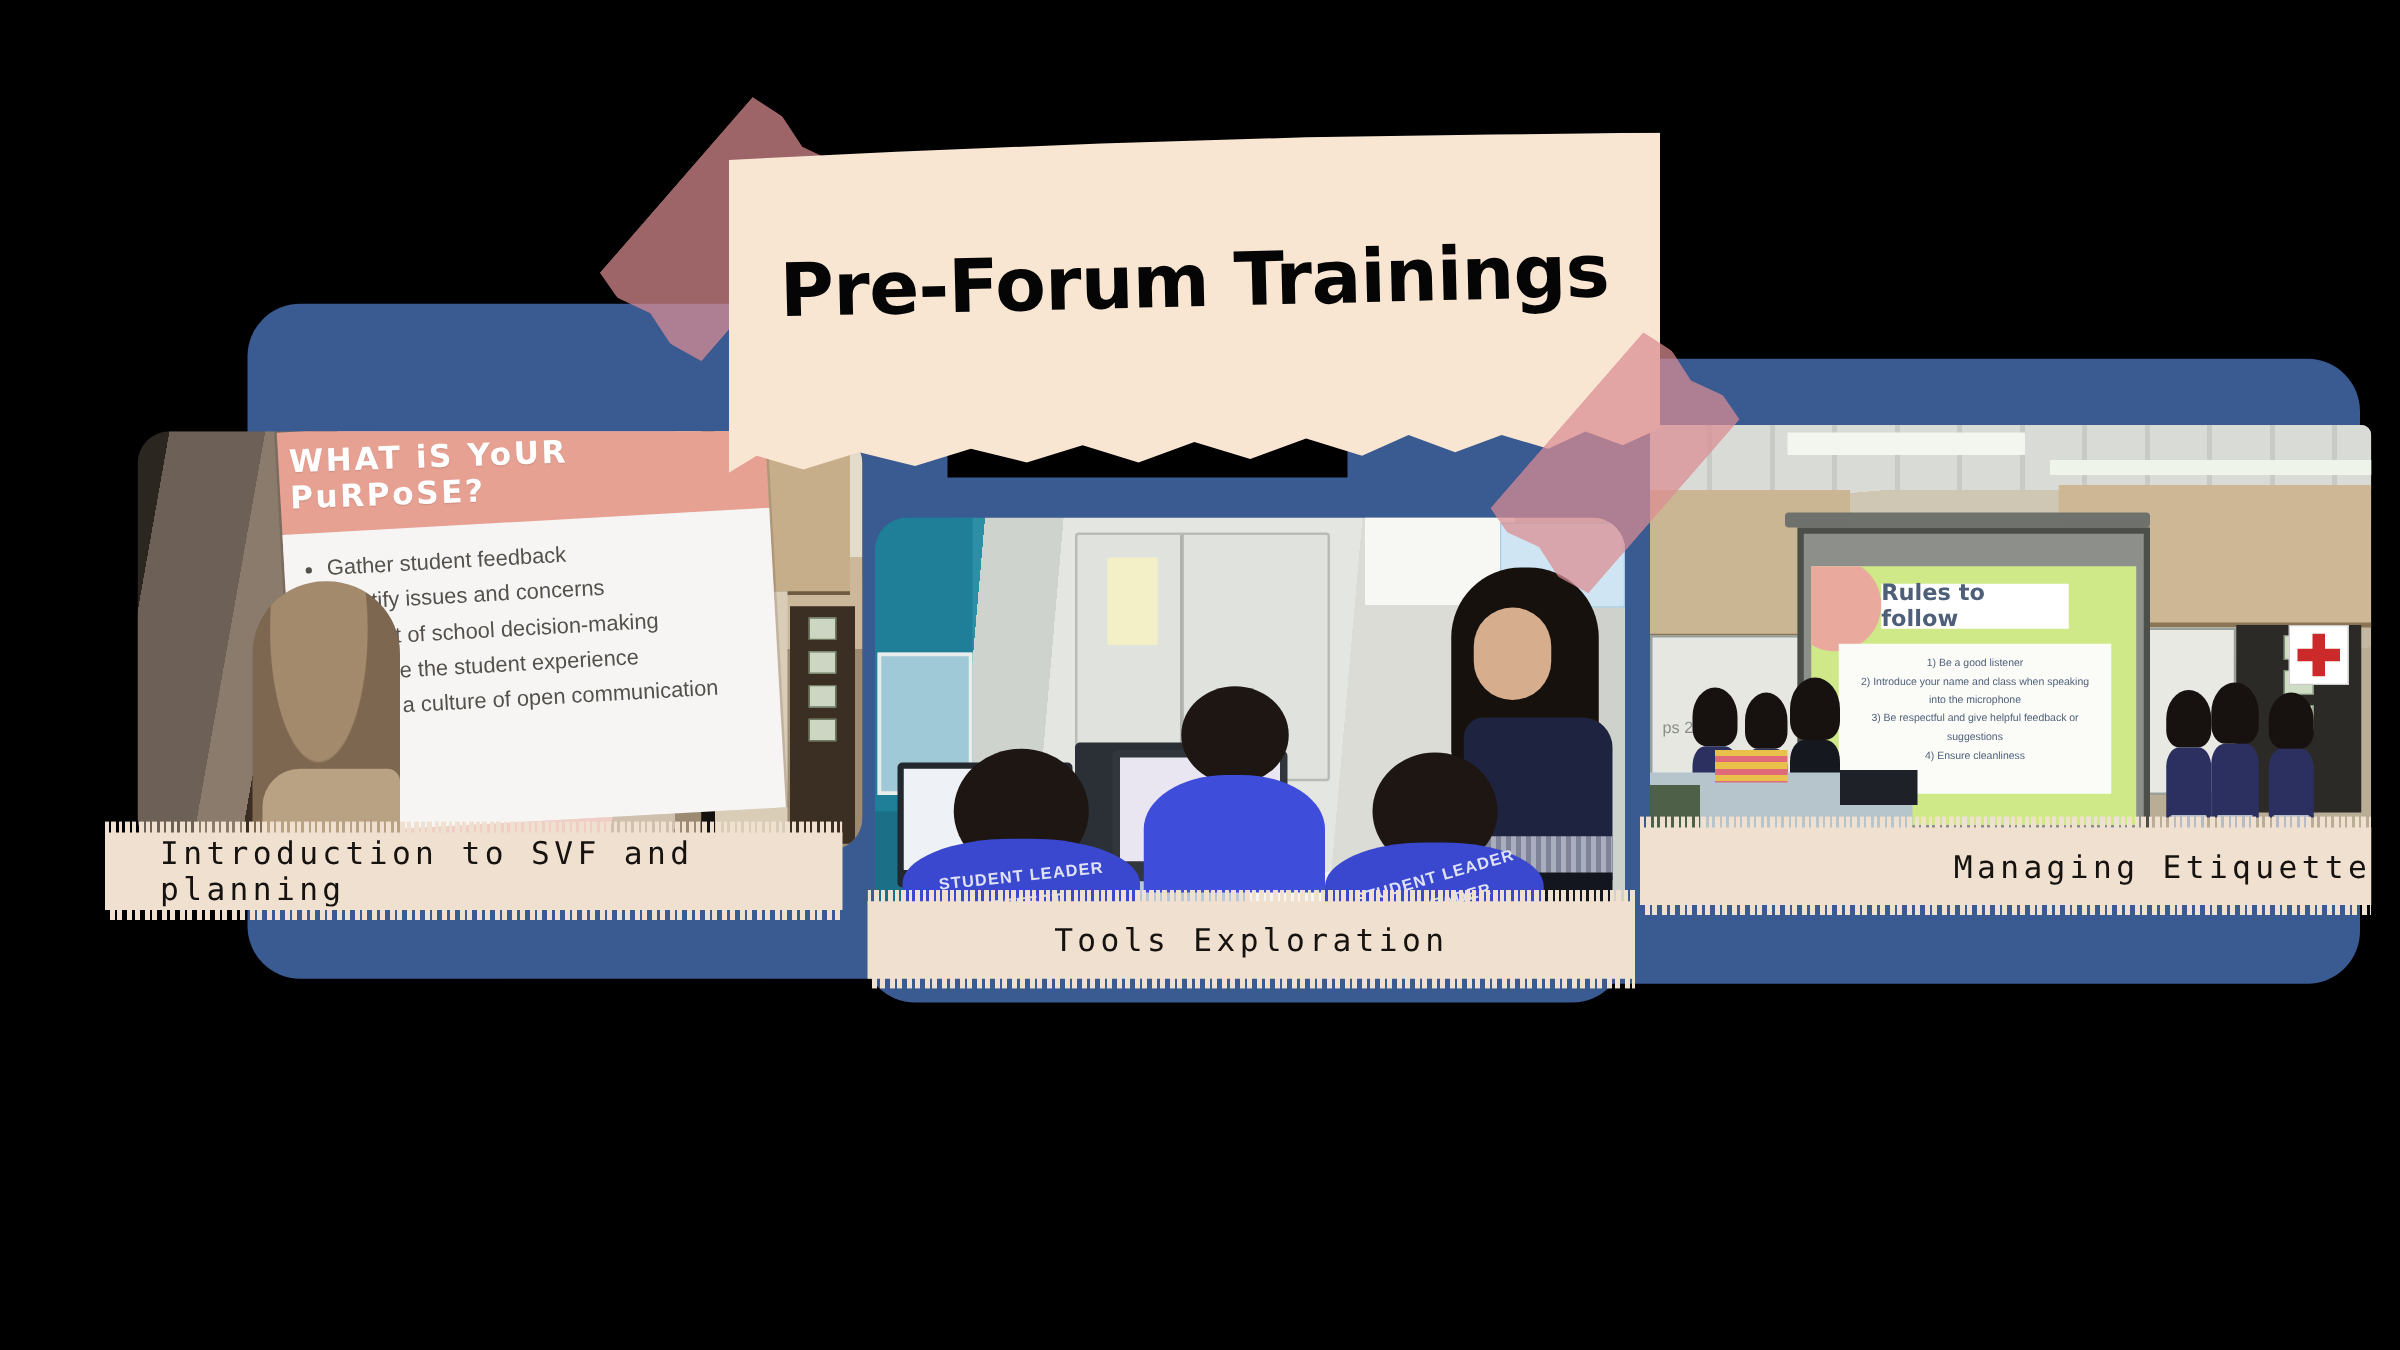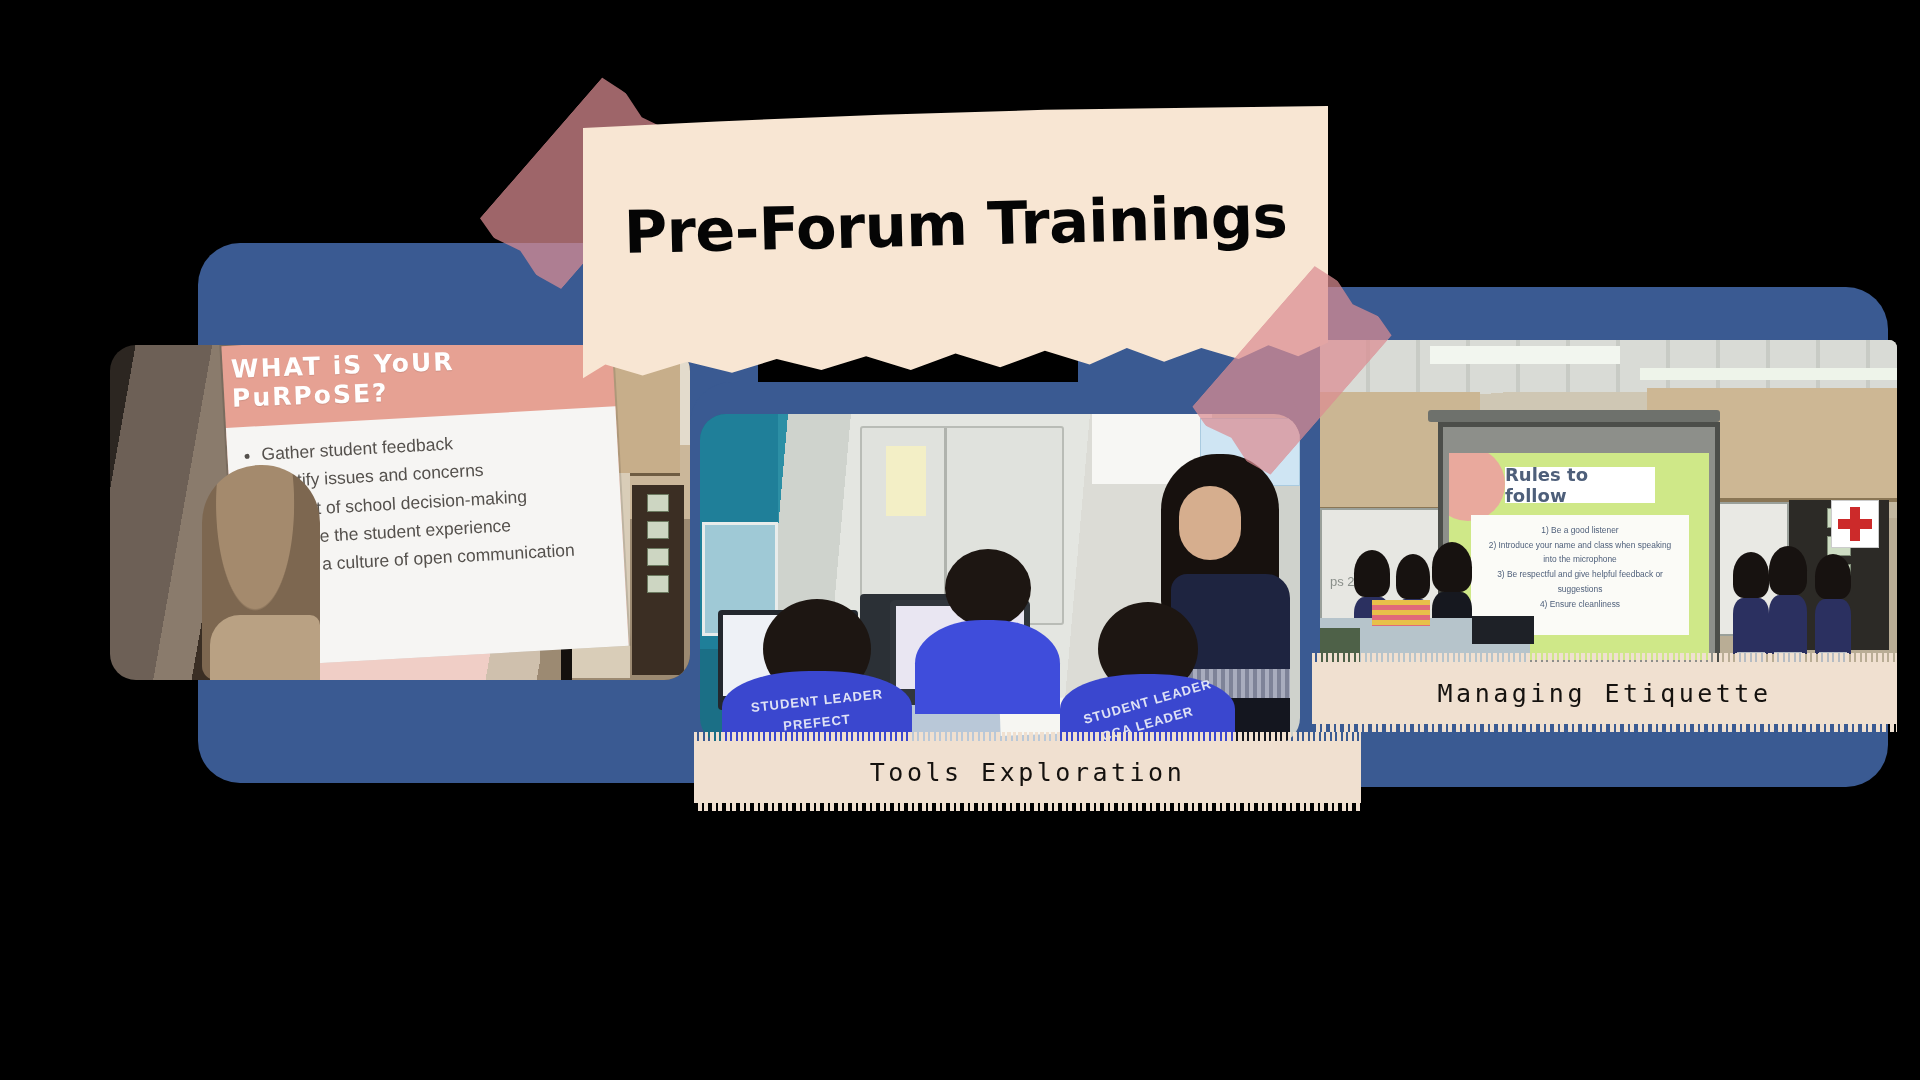--- a/index.html
+++ b/index.html
@@ -169,21 +169,21 @@
   .caption:before,.caption:after{
     content:"";position:absolute;left:0;right:0;height:11px;background:#f0e0d0;
   }
   .caption:before{top:-9px;
     -webkit-mask-image:repeating-linear-gradient(90deg,#000 0 3px,transparent 3px 5px,#000 5px 9px,transparent 9px 11px);
             mask-image:repeating-linear-gradient(90deg,#000 0 3px,transparent 3px 5px,#000 5px 9px,transparent 9px 11px);}
   .caption:after{bottom:-8px;
     -webkit-mask-image:repeating-linear-gradient(90deg,transparent 0 4px,#000 4px 8px,transparent 8px 10px,#000 10px 14px);
             mask-image:repeating-linear-gradient(90deg,transparent 0 4px,#000 4px 8px,transparent 8px 10px,#000 10px 14px);}
   #cap-left {left:84px;  top:666px; width:590px; height:62px; padding-left:44px; box-sizing:border-box;}
-  #cap-mid  {left:694px; top:741px; width:667px; height:62px; justify-content:flex-start;}
+  #cap-mid  {left:694px; top:721px; width:614px; height:62px; justify-content:flex-start;}
   #cap-right{left:1312px;top:662px; width:585px; height:62px; justify-content:center;}
 
   
   #tape-a{
     position:absolute;left:527px;top:86px;width:108px;height:196px;
     background:rgba(219,140,146,.72);
     transform:rotate(41deg);transform-origin:50% 50%;
     clip-path:polygon(0% 2%,26% 0%,52% 4%,78% 0%,100% 3%,100% 97%,74% 100%,48% 96%,22% 100%,0% 97%);
   }
   #tape-b{
@@ -357,22 +357,25 @@
       <div class="kid" id="kid3">
         <div class="head"></div>
         <div class="shirt">
           <div class="kidtxt" style="top:20px;transform:rotate(-16deg)">STUDENT LEADER</div>
           <div class="kidtxt" style="top:42px;transform:rotate(-16deg)">CCA LEADER</div>
         </div>
       </div>
     </div>
   </div>
 
+  <div class="caption" id="cap-left">
+    <span class="txt">Introduction to SVF and planning</span>
+  </div>
   <div class="caption" id="cap-right">
-    <span class="txt" style="text-align:center">Managing Etiquette</span>
+    <span class="txt" style="text-align:right">Managing Etiquette</span>
   </div>
   <div class="caption" id="cap-mid">
     <span class="txt" style="text-align:center">Tools Exploration</span>
   </div>
 
   <div id="tape-a"></div>
   <div id="banner">
     <div id="banner-title">Pre-Forum Trainings</div>
   </div>
   <div id="tape-b"></div>

